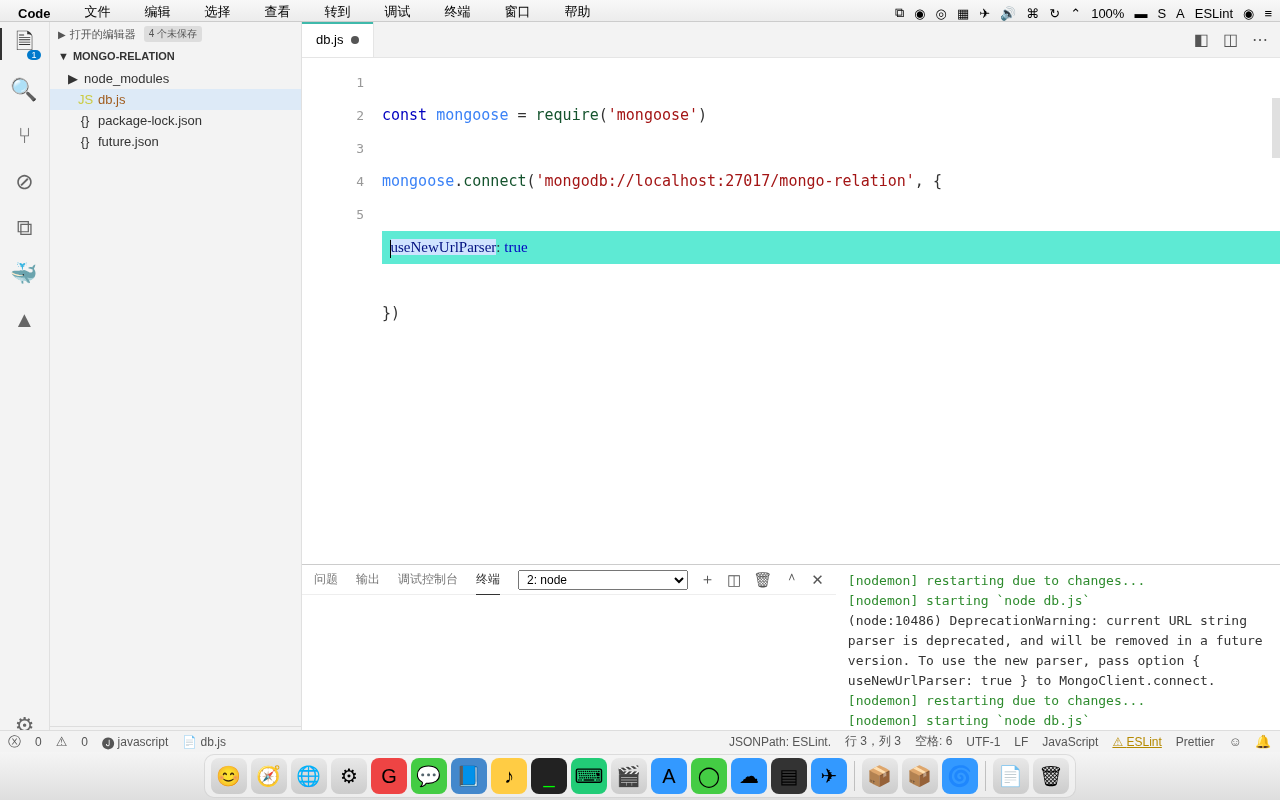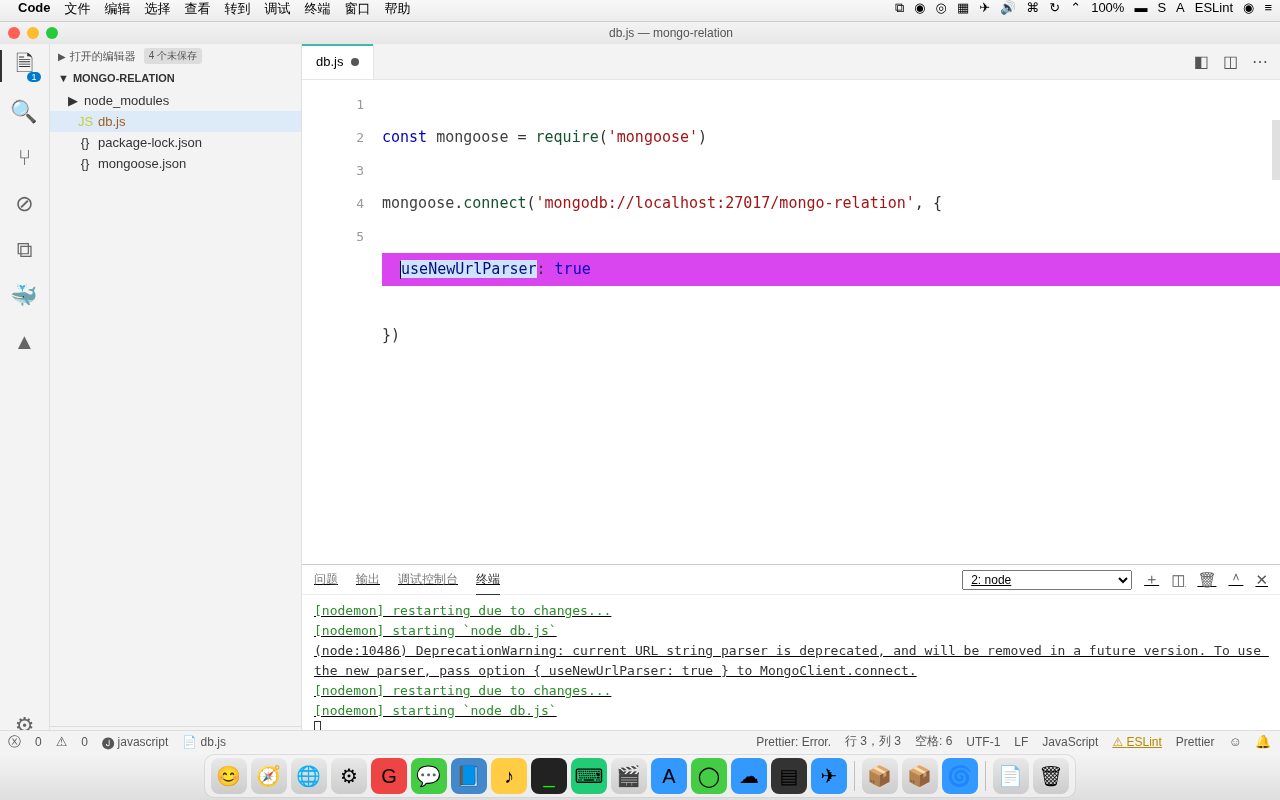--- a/index.html
+++ b/index.html
@@ -1,22 +1,22 @@
 <!DOCTYPE html>
 <html><head>
 <meta charset="utf-8">
 <style>
 * { margin: 0; padding: 0; box-sizing: border-box; }
 body { font-family: -apple-system, BlinkMacSystemFont, "Segoe UI", sans-serif; font-size: 13px; background: #fff; overflow: hidden; width: 1280px; height: 800px; position: relative; }
 
 
-.menubar { height: 22px; background: linear-gradient(#f8f8f8,#ececec); display: flex; align-items: flex-start; padding: 0 8px; font-size: 13px; border-bottom: 1px solid #ccc; }
+.menubar { height: 22px; background: linear-gradient(#f8f8f8,#ececec); display: flex; align-items: flex-end; padding: 0 8px; font-size: 13px; border-bottom: 1px solid #ccc; }
 .menubar .apple { font-size: 15px; margin-right: 10px; }
 .menubar .appname { font-weight: 600; margin-right: 14px; }
-.menubar .mitem { margin-right: 14px; }
+.menubar .mitem { margin-right: 14px; margin-left: 20px; }
 .menubar .spacer { flex: 1; }
 .menubar .ricon { margin-left: 10px; font-size: 13px; }
 
 
 .window { position: absolute; top: 22px; left: 0; right: 0; bottom: 48px; background: #fff; display: flex; flex-direction: column; }
 .titlebar { height: 22px; background: linear-gradient(#f3f3f3,#e7e7e7); display: flex; align-items: center; padding: 0 8px; font-size: 12px; color: #555; }
 .traffic { display: flex; gap: 7px; margin-right: 12px; }
 .tl { width: 12px; height: 12px; border-radius: 50%; }
 .tl.r { background: #ff5f56; } .tl.y { background: #ffbd2e; } .tl.g { background: #27c93f; }
 .titlebar .title { flex: 1; text-align: center; }
@@ -50,27 +50,27 @@
 .editorarea { flex:1; display:flex; flex-direction:column; overflow:hidden; }
 .tabs { height: 36px; background:#f3f3f3; display:flex; align-items:stretch; border-bottom:1px solid #e5e5e5; }
 .tab { display:flex; align-items:center; padding:0 14px; background:#fff; border-right:1px solid #e5e5e5; font-size:13px; gap:8px; position:relative; }
 .tab.active::after { content:''; position:absolute; top:0; left:0; right:0; height:2px; background:#3fb9ab; }
 .tab .dirty { width:8px; height:8px; border-radius:50%; background:#555; }
 .tabs .right { margin-left:auto; display:flex; align-items:center; gap:14px; padding:0 12px; color:#555; font-size:16px; }
 .editor { flex:1; display:flex; font-family: Menlo, Monaco, monospace; font-size:15px; line-height: 24px; overflow:hidden; background:#fff; position:relative; }
 .gutter { width: 80px; text-align:right; padding: 8px 18px 0 0; color:#999; user-select:none; font-size: 13px; line-height: 33px; }
 .code { flex:1; padding: 8px 0 0 0; white-space: pre; color:#333; position:relative; line-height: 33px; }
 .code .line { height:33px; }
-.code .hl { background:#d946ef; }
-.kw { color:#0000c0; } .var { color:#404040; } .fn { color:#14532d; } .str { color:#a31515; } .prop { color:#001080; } .bool { color:#0000c0; } .sel { background:#cfe3ff; }
+.code .hl { background:#5eead4;font-family:Liberation Serif, serif; }
+.kw { color:#0000c0; } .var { color:#3b82f6; } .fn { color:#14532d; } .str { color:#a31515; } .prop { color:#001080; } .bool { color:#0000c0; } .sel { background:#cfe3ff; }
 .cursor-caret { display:inline-block; width:1px; height:18px; background:#000; vertical-align:middle; }
 .minimap { position:absolute; right:0; top:40px; width:8px; height:60px; background:#e0e0e0; }
 
 
-.panel { height: 188px; border-top:1px solid #ccc; display:flex; flex-direction:column; font-family: Menlo, Monaco, monospace; font-size:13px;text-decoration:underline; }
+.panel { height: 188px; border-top:1px solid #ccc; display:flex; flex-direction:row; font-family: Menlo, Monaco, monospace; font-size:13px; }
 .panel .ptabs { height:30px; display:flex; align-items:center; padding:0 12px; gap:18px; font-family: -apple-system, sans-serif; font-size:12px; color:#777; border-bottom:1px solid #eee; }
 .panel .ptabs .ptab.active { color:#333; border-bottom:1px solid #333; padding-bottom:6px; margin-bottom:-7px; }
 .panel .ptabs .pright { margin-left:auto; display:flex; align-items:center; gap:12px; }
 .panel select { font-size:12px; padding:1px 4px; width:170px; }
 .panel .picon { font-size:15px; color:#555; cursor:pointer; }
 .terminal { flex:1; padding:6px 12px; color:#333; white-space:pre-wrap; line-height:20px; overflow:hidden; }
 .terminal .green { color:#2e8b2e; }
 .terminal .cur { display:inline-block; width:7px; height:15px; border:1px solid #333; }
 
 
@@ -113,28 +113,20 @@
   <span class="ricon">100%</span>
   <span class="ricon">▬</span>
   <span class="ricon">S</span>
   <span class="ricon">A</span>
   <span class="ricon">ESLint</span>
   <span class="ricon">◉</span>
   <span class="ricon">≡</span>
 </div>
 
 <div class="window">
-  <div class="titlebar">
-    <div class="traffic">
-      <div class="tl r"></div>
-      <div class="tl y"></div>
-      <div class="tl g"></div>
-    </div>
-    <div class="title">db.js — mongo-relation</div>
-  </div>
 
   <div class="main">
 
     <div class="activitybar">
       <div class="aicon active">🗎<span class="badge">1</span></div>
       <div class="aicon">🔍</div>
       <div class="aicon">⑂</div>
       <div class="aicon">⊘</div>
       <div class="aicon">⧉</div>
       <div class="aicon">🐳</div>
@@ -160,21 +152,21 @@
         <div class="item selected active">
             <span class="ficon" style="color:#cbcb41">JS</span>
             <span>db.js</span>
           </div>
         <div class="item">
             <span class="ficon">{}</span>
             <span>package-lock.json</span>
           </div>
         <div class="item">
             <span class="ficon">{}</span>
-            <span>mongoose.json</span>
+            <span>future.json</span>
           </div>
       </div>
       <div class="outline">
         <span class="chev">▶</span>
         <span>大纲</span>
       </div>
     </div>
 
     <div class="editorarea">
       <div class="tabs">
@@ -234,21 +226,21 @@
 </div>
 
 <div class="statusbar">
   <span class="sicon">ⓧ</span>
     <span>0</span>
   <span class="sicon">⚠</span>
     <span>0</span>
   <span>🅙 <span>javascript</span></span>
   <span>📄 <span>db.js</span></span>
   <span class="spacer"></span>
-  <span>Prettier: Error.</span>
+  <span>JSONPath: ESLint.</span>
   <span>行 3，列 3</span>
   <span>空格: 6</span>
   <span>UTF-1</span>
   <span>LF</span>
   <span>JavaScript</span>
   <span class="warn">⚠ <span>ESLint</span></span>
   <span>Prettier</span>
   <span class="sicon">☺</span>
   <span class="sicon">🔔</span>
 </div>

